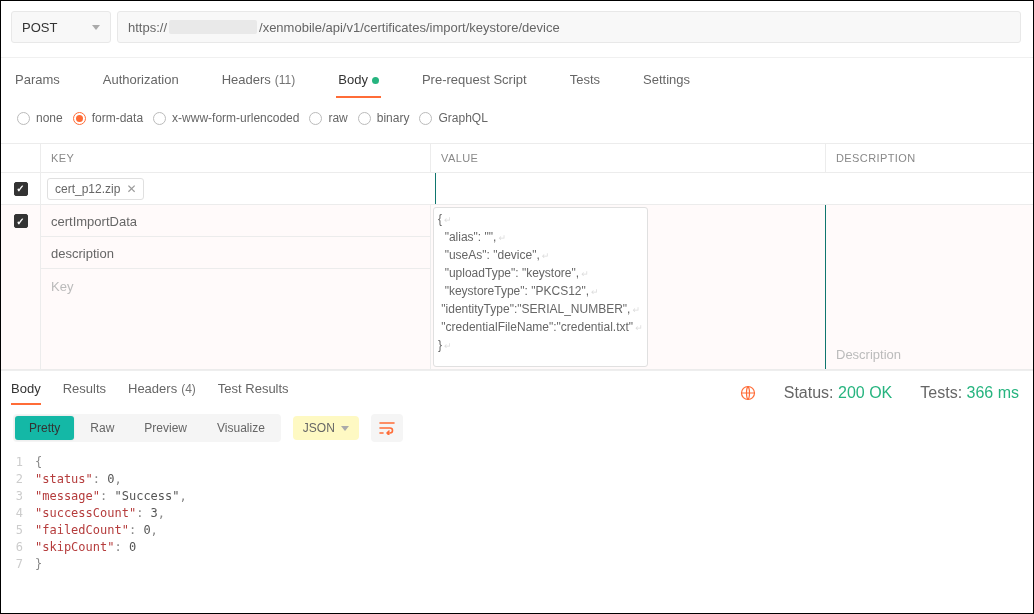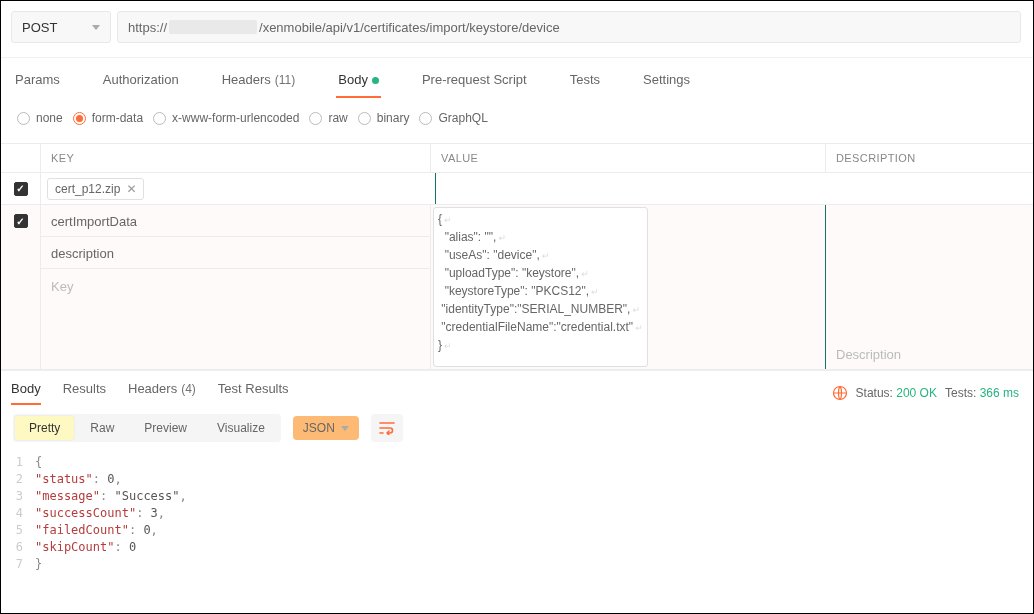--- a/index.html
+++ b/index.html
@@ -49,29 +49,29 @@
   .overlap-stack { align-self: stretch; }
   .overlap-key { border-bottom: 1px solid #ececec; padding: 7px 10px; height: 32px; display: flex; align-items: flex-end; }
   .overlap-key.last { border-bottom: none; }
   .overlap-val { height: 160px; border: 1px solid #e0e0e0; border-radius: 3px; background: #fff; margin: 2px; overflow: hidden; }
 
   .resp-bar { display: flex; align-items: center; padding: 10px 14px 0 10px; border-top: 1px solid #eee; gap: 24px; font-size: 13px; justify-content: space-between; }
   .resp-tabs-left { display: flex; gap: 22px; align-items: center; }
   .resp-tab { padding: 0 0 8px 0; cursor: pointer; color: #666; position: relative; }
   .resp-tab.active { color: #333; }
   .resp-tab.active::after { content: ""; position: absolute; left: 0; right: 0; bottom: -1px; height: 2px; background: #ff6c37; }
-  .resp-meta { display: flex; gap: 8px; align-items: center; font-size: 12px; color: #666; }
+  .resp-meta { display: flex; gap: 28px; align-items: center; font-size: 16px; color: #666; }
   .globe-icon { width: 16px; height: 16px; color: #ff6c37; }
   .green-val { color: #26b47f; }
 
   .resp-toolbar { display: flex; gap: 4px; padding: 10px 10px 8px 12px; align-items: center; }
   .tb-group { display: flex; background: #f5f5f5; border-radius: 4px; padding: 2px; gap: 2px; }
   .tb-btn { padding: 5px 14px; border-radius: 3px; cursor: pointer; color: #666; }
-  .tb-btn.active { background: #fef9c3; box-shadow: 0 0 2px rgba(0,0,0,0.1); color: #333; }
-  .tb-select { display: inline-flex; align-items: center; gap: 6px; background: #fdba74; border-radius: 4px; padding: 5px 10px; cursor: pointer; margin-left: 8px; color: #666; }
+  .tb-btn.active { background: #14b8a6; box-shadow: 0 0 2px rgba(0,0,0,0.1); color: #333; }
+  .tb-select { display: inline-flex; align-items: center; gap: 6px; background: #fef9c3; border-radius: 4px; padding: 5px 10px; cursor: pointer; margin-left: 8px; color: #666; }
   .wrap-btn { width: 32px; height: 28px; display: inline-flex; align-items: center; justify-content: center; background: #f5f5f5; border-radius: 4px; margin-left: 8px; cursor: pointer; }
   .wrap-icon { color: #ff6c37; }
 
   .code-block { font-family: "Menlo", "Consolas", monospace; font-size: 12px; padding: 4px 0 0 12px; }
   .code-line { display: flex; align-items: center; line-height: 17px; }
   .gutter { width: 22px; text-align: right; color: #ccc; padding-right: 12px; user-select: none; }
   .tok-key { color: #b53c3c; }
   .tok-punct { color: #888; }
 </style>
 </head>

